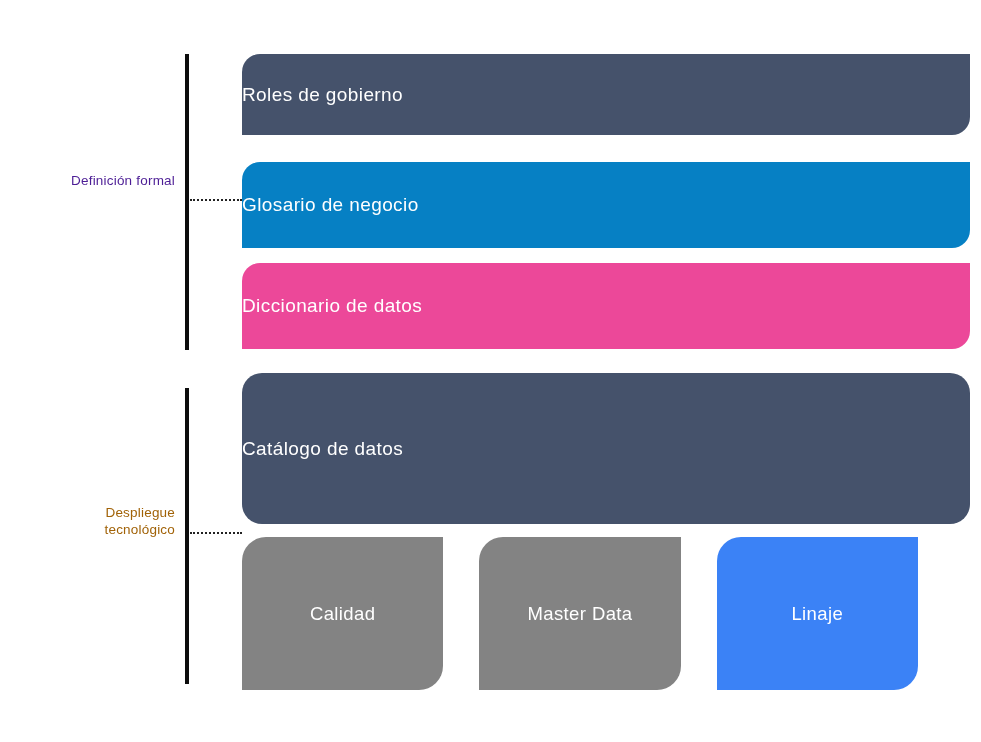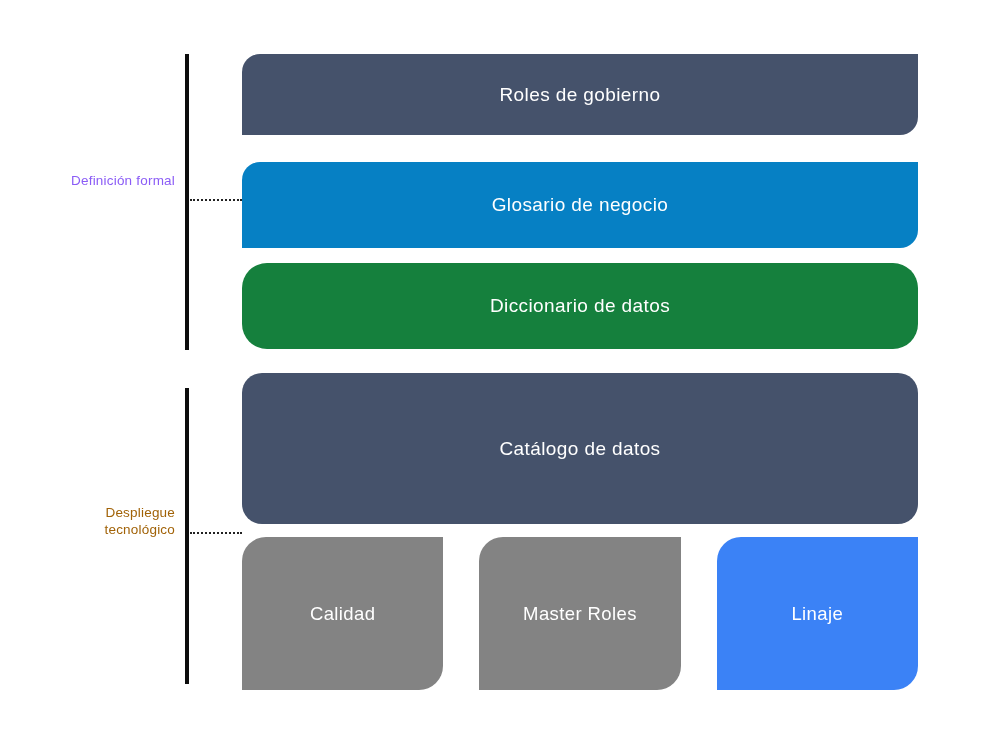--- a/index.html
+++ b/index.html
@@ -46,24 +46,24 @@
     line-height: 17px;
   }
   .group-label.label-1 { top: 172px; left: 0;   width: 175px; }
   .group-label.label-2 { top: 504px; left: 60px; width: 115px; }
   .group-label span { display: block; }
 
   
   .box {
     position: absolute;
     left: 242px;
-    width: 676px;
+    width: 728px;
     display: flex;
     align-items: center;
-    justify-content: center;
+    justify-content: flex-start;
     color: #ffffff;
     font-size: 19px;
     letter-spacing: 0.4px;
     border-radius: 18px 0 18px 0;
   }
   .box.roles       { top: 54px;  height: 81px; }
   .box.glosario    { top: 162px; height: 86px; }
   .box.diccionario { top: 263px; height: 86px; }
   .box.catalogo    { top: 373px; height: 151px; border-radius: 26px 0 26px 0; }
 
@@ -85,52 +85,52 @@
     font-size: 18.5px;
     letter-spacing: 0.4px;
     border-radius: 24px 0 24px 0;
   }
 </style>
 </head>
 <body>
 
 <div class="canvas">
 
-  <div class="group-label label-1" style="color: #8b5cf6;">Definición formal</div>
+  <div class="group-label label-1" style="color: #4c1d95;">Definición formal</div>
   <div class="vbar bar-1" style="background-color: rgb(13, 13, 13);"></div>
   <div class="dotted conn-1"></div>
 
   <div class="group-label label-2" style="color: #a16207;">
     <span>Despliegue</span>
     <span>tecnológico</span>
   </div>
   <div class="vbar bar-2" style="background-color: rgb(13, 13, 13);"></div>
   <div class="dotted conn-2"></div>
 
   <div class="box roles" style="background-color: rgb(69, 82, 107);">
     <span>Roles de gobierno</span>
   </div>
 
   <div class="box glosario" style="background-color: rgb(6, 128, 196);">
     <span>Glosario de negocio</span>
   </div>
 
-  <div class="box diccionario" style="background-color: #15803d; border-radius: 25px;">
+  <div class="box diccionario" style="background-color: #ec4899;">
     <span>Diccionario de datos</span>
   </div>
 
   <div class="box catalogo" style="background-color: rgb(69, 82, 107); border-radius: 20px;">
     <span>Catálogo de datos</span>
   </div>
 
   <div class="gray-row">
     <div class="gray-box" style="background-color: rgb(131, 131, 131);">
       <span>Calidad</span>
     </div>
     <div class="gray-box" style="background-color: rgb(131, 131, 131);">
-      <span>Master Roles</span>
+      <span>Master Data</span>
     </div>
     <div class="gray-box" style="background-color: #3b82f6;">
       <span>Linaje</span>
     </div>
   </div>
 
 </div>
 
 </body></html>

